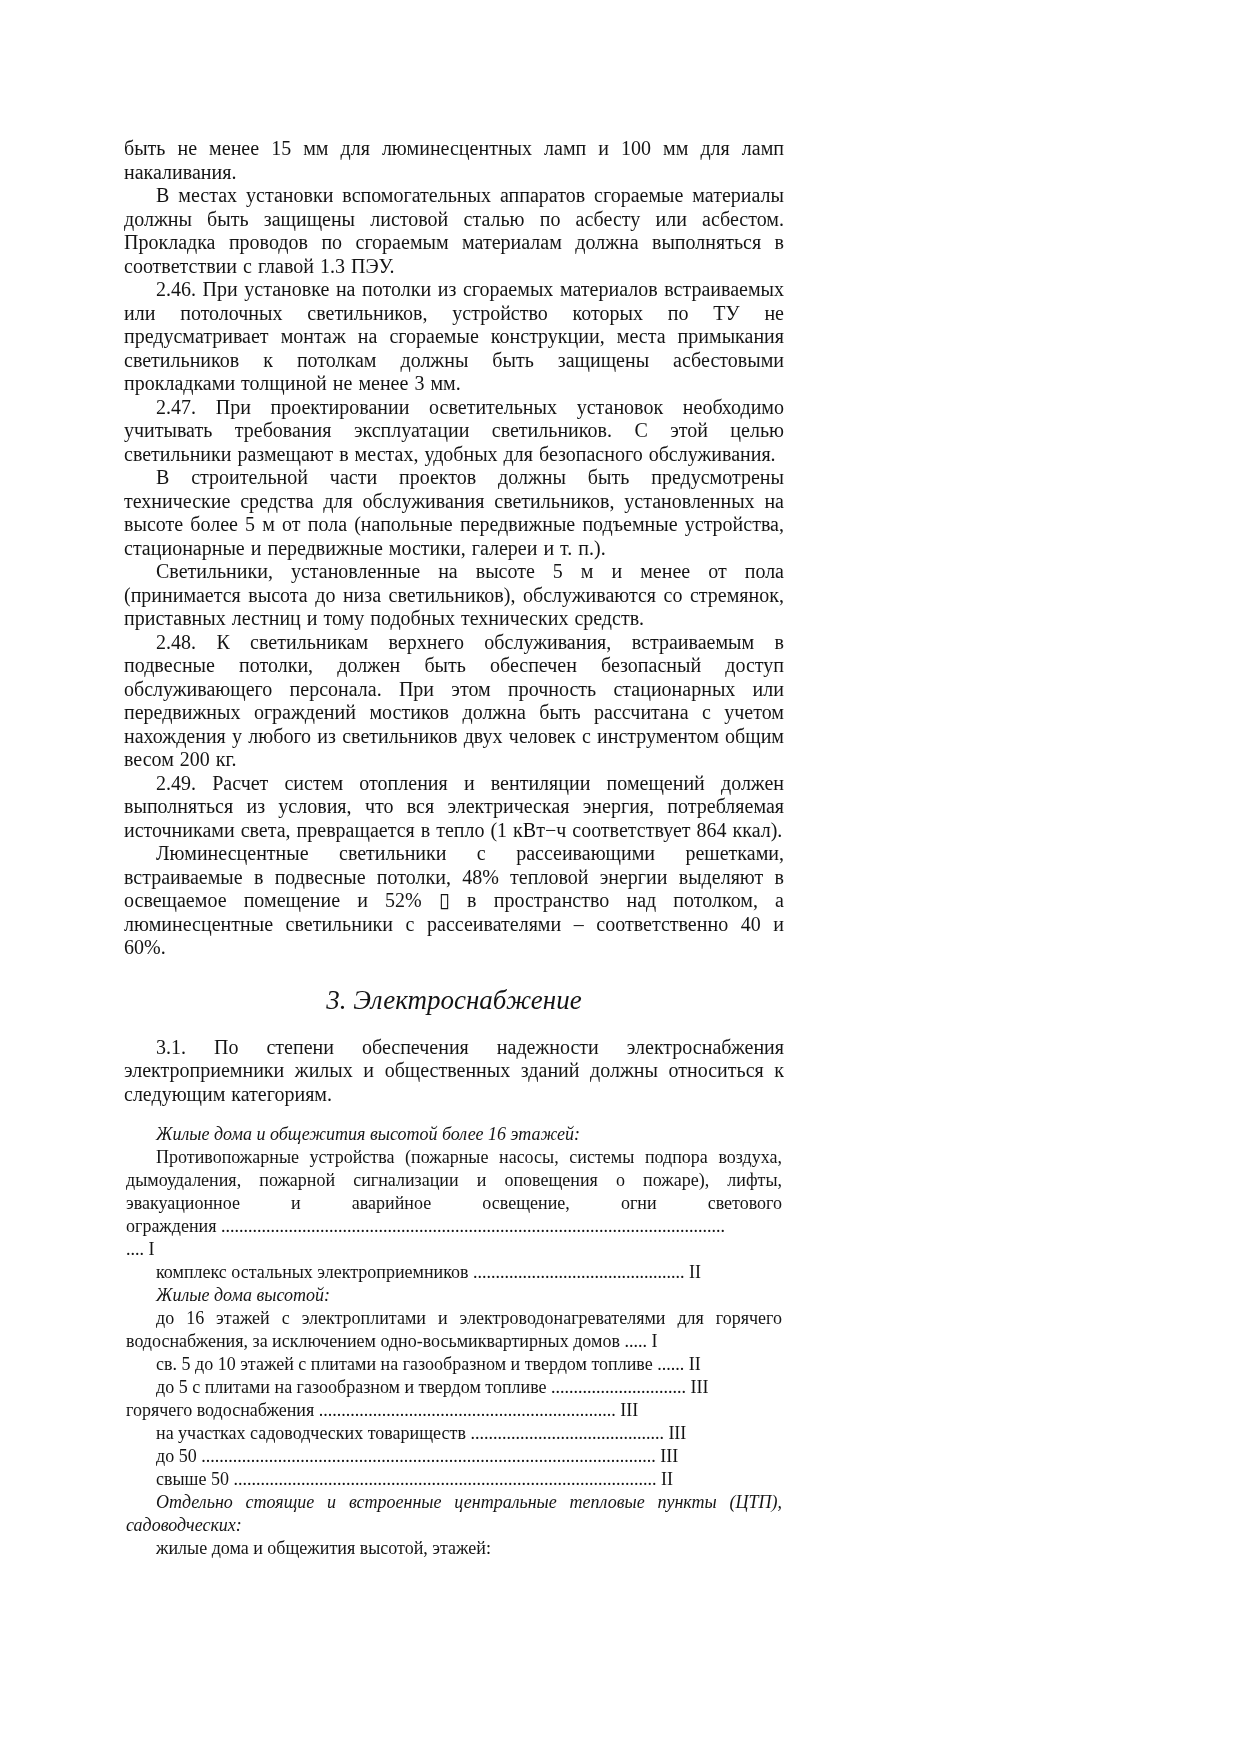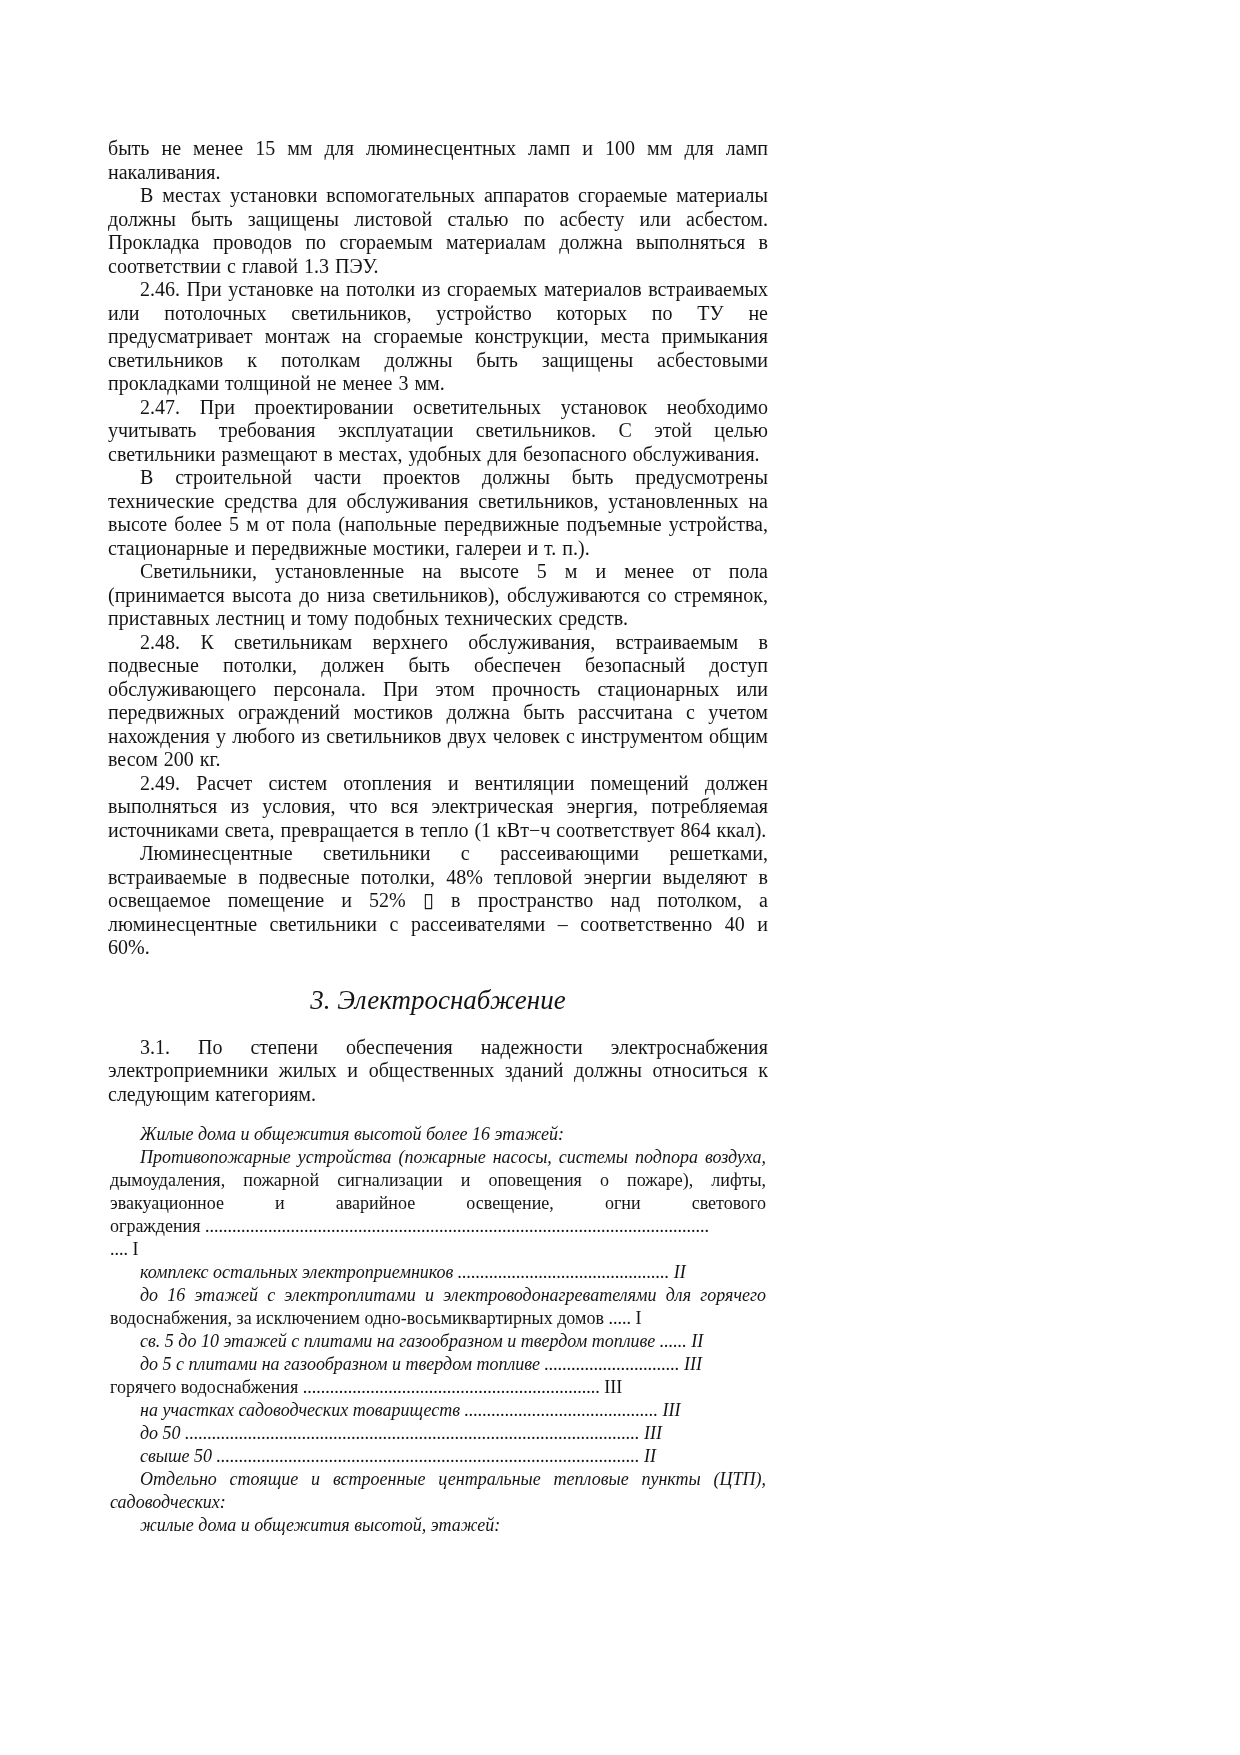--- a/index.html
+++ b/index.html
@@ -15,21 +15,21 @@
     font-family: "Liberation Serif", "DejaVu Serif", serif;
     color: #141414;
   }
   .page {
     position: absolute;
     inset: 0;
     background: #ffffff;
   }
   .column {
     position: absolute;
-    left: 108px;
+    left: 124px;
     top: 137px;
     width: 660px;
   }
   .para {
     margin: 0;
     font-size: 20px;
     line-height: 23.5px;
     text-align: justify;
     text-indent: 32px;
     word-spacing: 1px;
@@ -45,21 +45,21 @@
   }
   .cat-section {
     margin-top: 18px;
     font-size: 18px;
     line-height: 21px;
   }
   .cat-line {
     margin: 2px;
     white-space: normal;
   }
-  .cat-line.indent { text-indent: 30px; font-style: italic; }
+  .cat-line.indent { text-indent: 30px; }
   .cat-line.justify {
     text-align: justify;
     text-align-last: justify;
   }
   .cat-line.italic { font-style: italic; }
 </style>
 </head>
 <body>
 
 <div class="page">
@@ -78,20 +78,21 @@
     <h2 class="section-heading">3. Электроснабжение</h2>
     <p class="para">3.1. По степени обеспечения надежности электроснабжения электроприемники жилых и общественных зданий должны относиться к следующим категориям.</p>
     <div class="cat-section">
         <div class="cat-line italic indent">Жилые дома и общежития высотой более 16 этажей:</div>
         <div class="cat-line indent justify">Противопожарные устройства (пожарные насосы, системы подпора воздуха,</div>
         <div class="cat-line justify">дымоудаления, пожарной сигнализации и оповещения о пожаре), лифты,</div>
         <div class="cat-line justify">эвакуационное и аварийное освещение, огни светового</div>
         <div class="cat-line">ограждения ................................................................................................................</div>
         <div class="cat-line">.... I</div>
         <div class="cat-line indent">комплекс остальных электроприемников ............................................... II</div>
+        <div class="cat-line italic indent">Жилые дома высотой:</div>
         <div class="cat-line indent justify">до 16 этажей с электроплитами и электроводонагревателями для горячего</div>
         <div class="cat-line">водоснабжения, за исключением одно-восьмиквартирных домов ..... I</div>
         <div class="cat-line indent">св. 5 до 10 этажей с плитами на газообразном и твердом топливе ...... II</div>
         <div class="cat-line indent">до 5 с плитами на газообразном и твердом топливе .............................. III</div>
         <div class="cat-line">горячего водоснабжения .................................................................. III</div>
         <div class="cat-line indent">на участках садоводческих товариществ ........................................... III</div>
         <div class="cat-line indent">до 50 ..................................................................................................... III</div>
         <div class="cat-line indent">свыше 50 .............................................................................................. II</div>
         <div class="cat-line italic indent justify">Отдельно стоящие и встроенные центральные тепловые пункты (ЦТП),</div>
         <div class="cat-line italic">садоводческих:</div>

